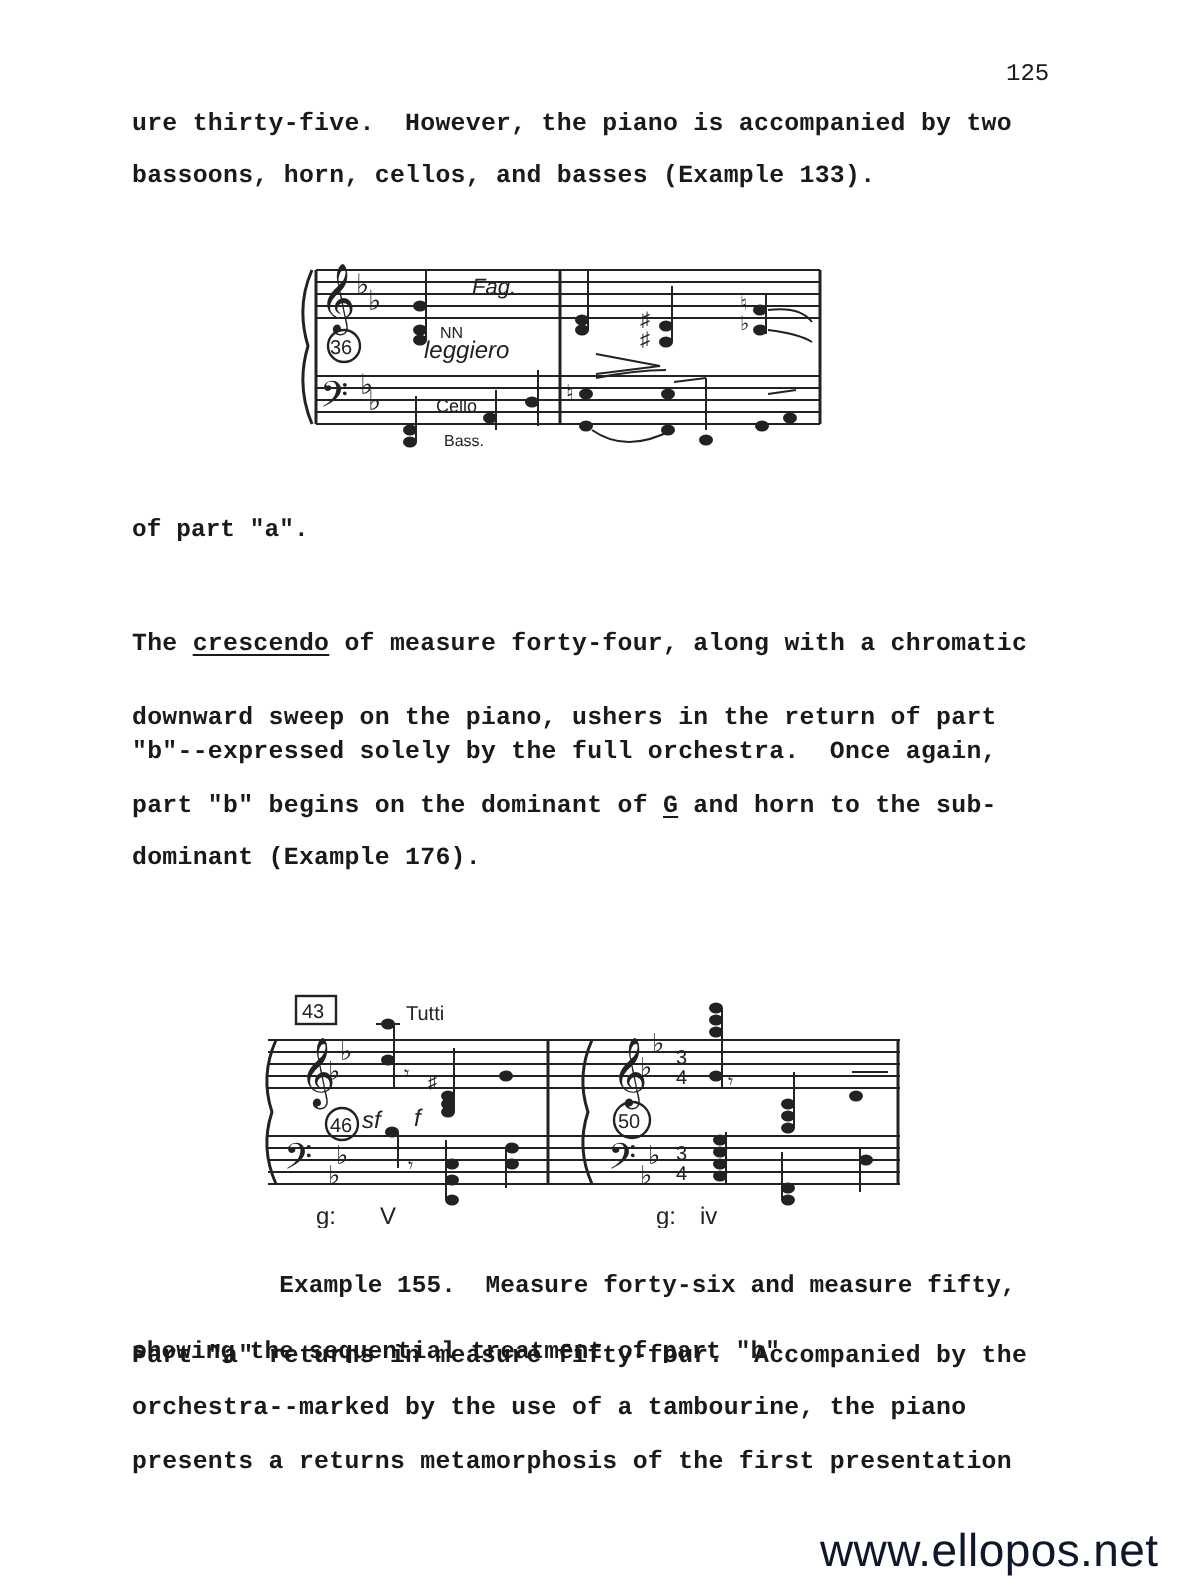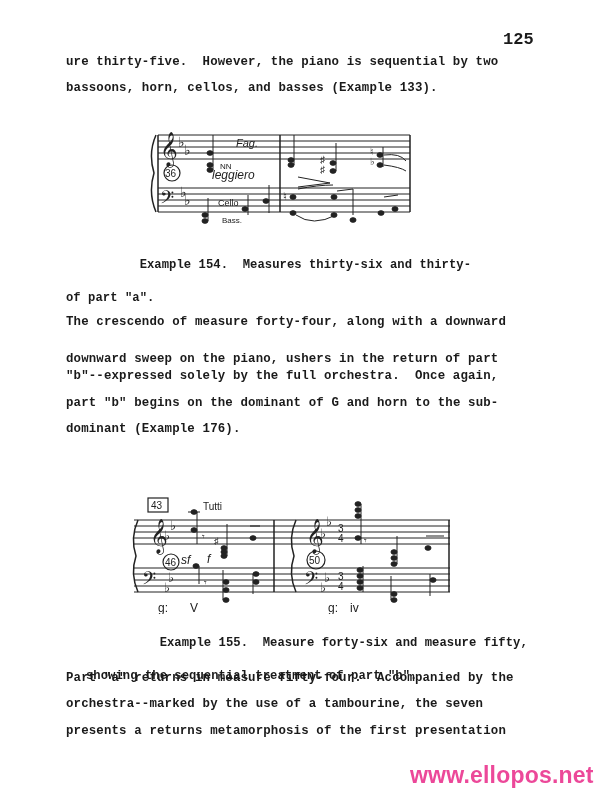--- a/index.html
+++ b/index.html
@@ -1,33 +1,33 @@
 <!DOCTYPE html>
 <html><head>
 <meta charset="utf-8">
 <style>
   html, body { margin: 0; padding: 0; background: #ffffff; }
   body { width: 600px; height: 795px; position: relative; overflow: hidden;
          font-family: "Liberation Mono", "DejaVu Sans Mono", monospace; color: #1a1a1a; }
-  .page-num { position: absolute; left: 503px; top: 30px; font-size: 17px; font-weight: bold; }
+  .page-num { position: absolute; left: 503px; top: 30px; font-size: 12px; }
   .line { position: absolute; left: 66px; font-size: 12.4px; white-space: pre; letter-spacing: 0.15px; font-weight: bold; }
   .cap { position: absolute; left: 66px; font-size: 12.2px; white-space: pre; line-height: 11px; letter-spacing: 0.05px; font-weight: bold; }
   .cap span { display: block; }
-  .u { text-underline-offset: 2px; }
+  .u { text-decoration: underline; text-underline-offset: 2px; }
   .ex { position: absolute; }
   .watermark { position: absolute; left: 410px; top: 762px; font-family: "Liberation Sans", sans-serif;
-               font-size: 23px; font-weight: bold; color: #ec4899; letter-spacing: 0.2px; }
+               font-size: 23px; font-weight: normal; color: #0f172a; letter-spacing: 0.2px; }
   svg text { font-family: "Liberation Sans", sans-serif; }
 </style>
 </head>
 <body>
 
 <div class="page-num">125</div>
 
-<div class="line" style="top:55px">ure thirty-five.  However, the piano is sequential by two</div>
+<div class="line" style="top:55px">ure thirty-five.  However, the piano is accompanied by two</div>
 <div class="line" style="top:81px">bassoons, horn, cellos, and basses (Example 133).</div>
 
 <div class="ex" style="left:148px; top:125px; width:265px; height:100px;">
   <svg width="265" height="100" viewBox="0 0 265 100">
     <g stroke="#222" stroke-width="1">
 
       <line x1="10" y1="10" x2="262" y2="10"></line>
         <line x1="10" y1="16" x2="262" y2="16"></line>
       <line x1="10" y1="22" x2="262" y2="22"></line>
         <line x1="10" y1="28" x2="262" y2="28"></line>
@@ -107,25 +107,24 @@
       <path d="M150 52 L182 58 L150 62"></path>
       <path d="M150 64 Q170 60 185 60"></path>
       <path d="M148 90 Q165 102 188 90"></path>
       <path d="M236 30 Q252 28 258 36"></path>
       <path d="M236 40 Q252 42 258 46"></path>
     </g>
   </svg>
 </div>
 
 <div class="cap" style="top:238px;">
-  <span>          Example 154.  Measures thirty-six and thirty-</span>
   <span>of part "a".</span>
 </div>
 
-<div class="line" style="top:315px"><span>The </span><span class="u">crescendo</span><span> of measure forty-four, along with a downward</span></div>
+<div class="line" style="top:315px"><span>The </span><span class="u">crescendo</span><span> of measure forty-four, along with a chromatic</span></div>
 <div class="line" style="top:352px">downward sweep on the piano, ushers in the return of part</div>
 <div class="line" style="top:369px">"b"--expressed solely by the full orchestra.  Once again,</div>
 <div class="line" style="top:396px"><span>part "b" begins on the dominant of </span><span class="u">G</span><span> and horn to the sub-</span></div>
 <div class="line" style="top:422px">dominant (Example 176).</div>
 
 <div class="ex" style="left:128px; top:496px; width:325px; height:118px;">
   <svg width="325" height="118" viewBox="0 0 325 118">
     <g stroke="#222" stroke-width="1">
       <line x1="6" y1="24" x2="322" y2="24"></line>
         <line x1="6" y1="30" x2="322" y2="30"></line>
@@ -222,22 +221,22 @@
         <line x1="302" y1="78" x2="302" y2="100"></line>
     </g>
 
     <text x="30" y="116" font-size="12" fill="#222">g:</text>
     <text x="62" y="116" font-size="12" fill="#222" font-family="Liberation Serif, serif">V</text>
     <text x="200" y="116" font-size="12" fill="#222">g:</text>
     <text x="222" y="116" font-size="12" fill="#222">iv</text>
   </svg>
 </div>
 
-<div class="cap" style="top:616px;margin-left:20px;">
+<div class="cap" style="top:616px;">
   <span>          Example 155.  Measure forty-six and measure fifty,</span>
   <span>showing the sequential treatment of part "b".</span>
 </div>
 
 <div class="line" style="top:671px">Part "a" returns in measure fifty-four.  Accompanied by the</div>
-<div class="line" style="top:697px">orchestra--marked by the use of a tambourine, the seven</div>
+<div class="line" style="top:697px">orchestra--marked by the use of a tambourine, the piano</div>
 <div class="line" style="top:724px">presents a returns metamorphosis of the first presentation</div>
 
 <div class="watermark">www.ellopos.net</div>
 
 </body></html>

